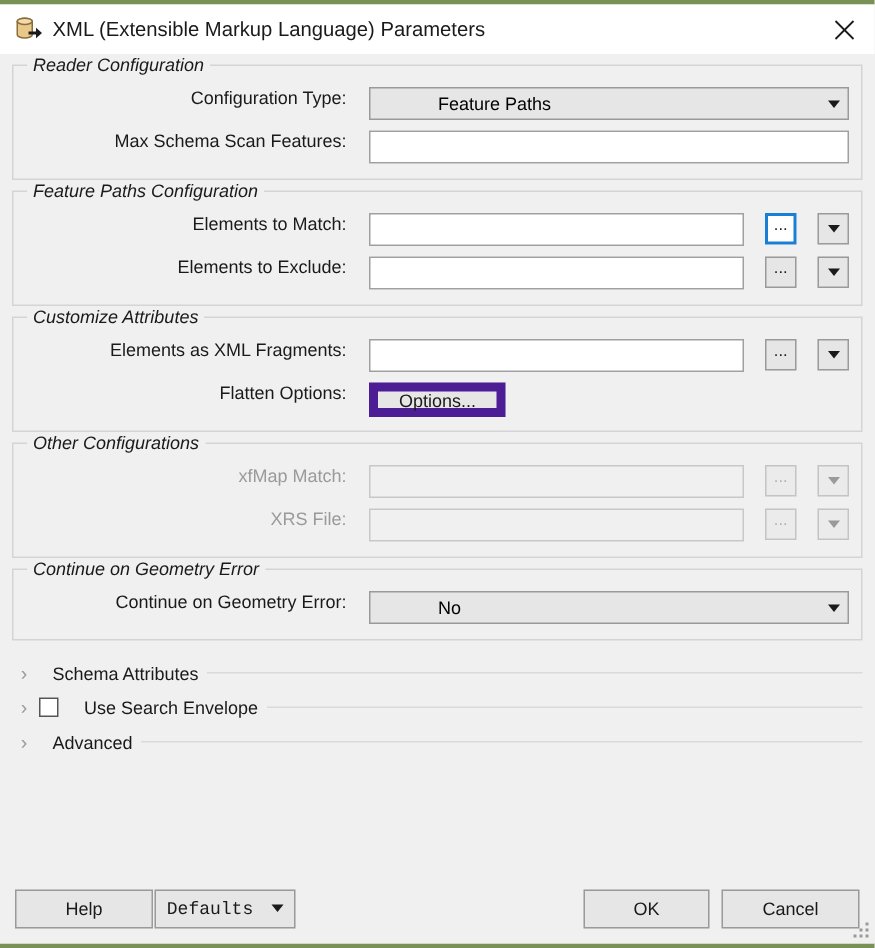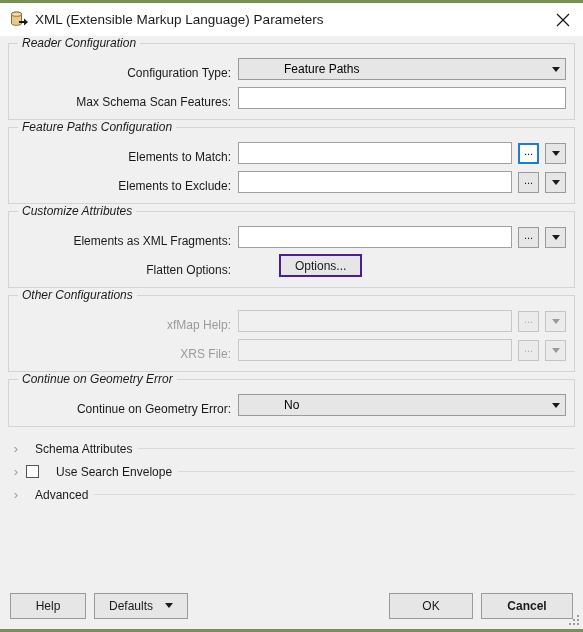--- a/index.html
+++ b/index.html
@@ -90,23 +90,24 @@
     white-space: nowrap;
     font-style: italic;
   }
   .group-body {
     padding: 14px 8px 10px 8px;
   }
 
   
   .row {
     display: flex;
-    align-items: flex-end;
+    align-items: flex-start;
     height: 22px;
     margin-bottom: 7px;
+    gap: 8px;
   }
   .row:last-child { margin-bottom: 0; }
   .row-label {
     width: 221px;
     flex: 0 0 221px;
     text-align: right;
     padding-right: 7px;
     box-sizing: border-box;
     font-size: 12px;
     color: #1a1a1a;
@@ -195,29 +196,28 @@
     align-items: center;
     justify-content: center;
     cursor: default;
   }
   .btn-caret.disabled { border-color: #c4c4c4; background: #ebebeb; }
 
   .btn-options {
     height: 23px;
     padding: 0 14px;
     background: #e6e6e6;
-    border: 2px solid #4c1d95;
+    border: 6px solid #4c1d95;
     box-sizing: border-box;
     font-family: "Liberation Sans", sans-serif;
     font-size: 12px;
     color: #1a1a1a;
     cursor: default;
     display: inline-flex;
     align-items: center;
-    margin-left: 41px;
   }
 
   
   .collapsers { padding: 3px 0 0 0; }
   .collapse-row {
     display: flex;
     align-items: center;
     height: 23px;
     cursor: default;
   }
@@ -270,24 +270,24 @@
     border: 1px solid #9a9a9a;
     box-sizing: border-box;
     font-family: "Liberation Sans", sans-serif;
     font-size: 12px;
     color: #1a1a1a;
     cursor: default;
     display: inline-flex;
     align-items: center;
     justify-content: center;
   }
-  .btn-help { width: 76px; }
-  .btn-defaults { width: 94px; margin-left: 8px; gap: 12px; }
+  .btn-help { width: 92px; }
+  .btn-defaults { width: 94px; margin-left: 1px; gap: 12px; font-family: Liberation Mono, monospace; }
   .btn-ok { width: 84px; }
-  .btn-cancel { width: 92px; margin-left: 8px; font-weight: bold; }
+  .btn-cancel { width: 92px; margin-left: 8px; }
   .footer-spacer { flex: 1 1 auto; }
 
   .resize-grip {
     position: absolute;
     right: 2px;
     bottom: 2px;
     width: 13px;
     height: 13px;
   }
 </style>
@@ -370,21 +370,21 @@
           <div class="row-label">Flatten Options:</div>
           <div class="btn-options">Options...</div>
         </div>
       </div>
     </div>
 
     <div class="group">
       <div class="group-title">Other Configurations</div>
       <div class="group-body">
         <div class="row">
-          <div class="row-label disabled">xfMap Help:</div>
+          <div class="row-label disabled">xfMap Match:</div>
           <input class="textfield disabled" type="text" disabled="" value="" style="">
           <div class="btn-dots disabled">...</div>
           <div class="btn-caret disabled">
             <span class="caret disabled"></span>
           </div>
         </div>
         <div class="row">
           <div class="row-label disabled">XRS File:</div>
           <input class="textfield disabled" type="text" disabled="" value="" style="">
           <div class="btn-dots disabled">...</div>

